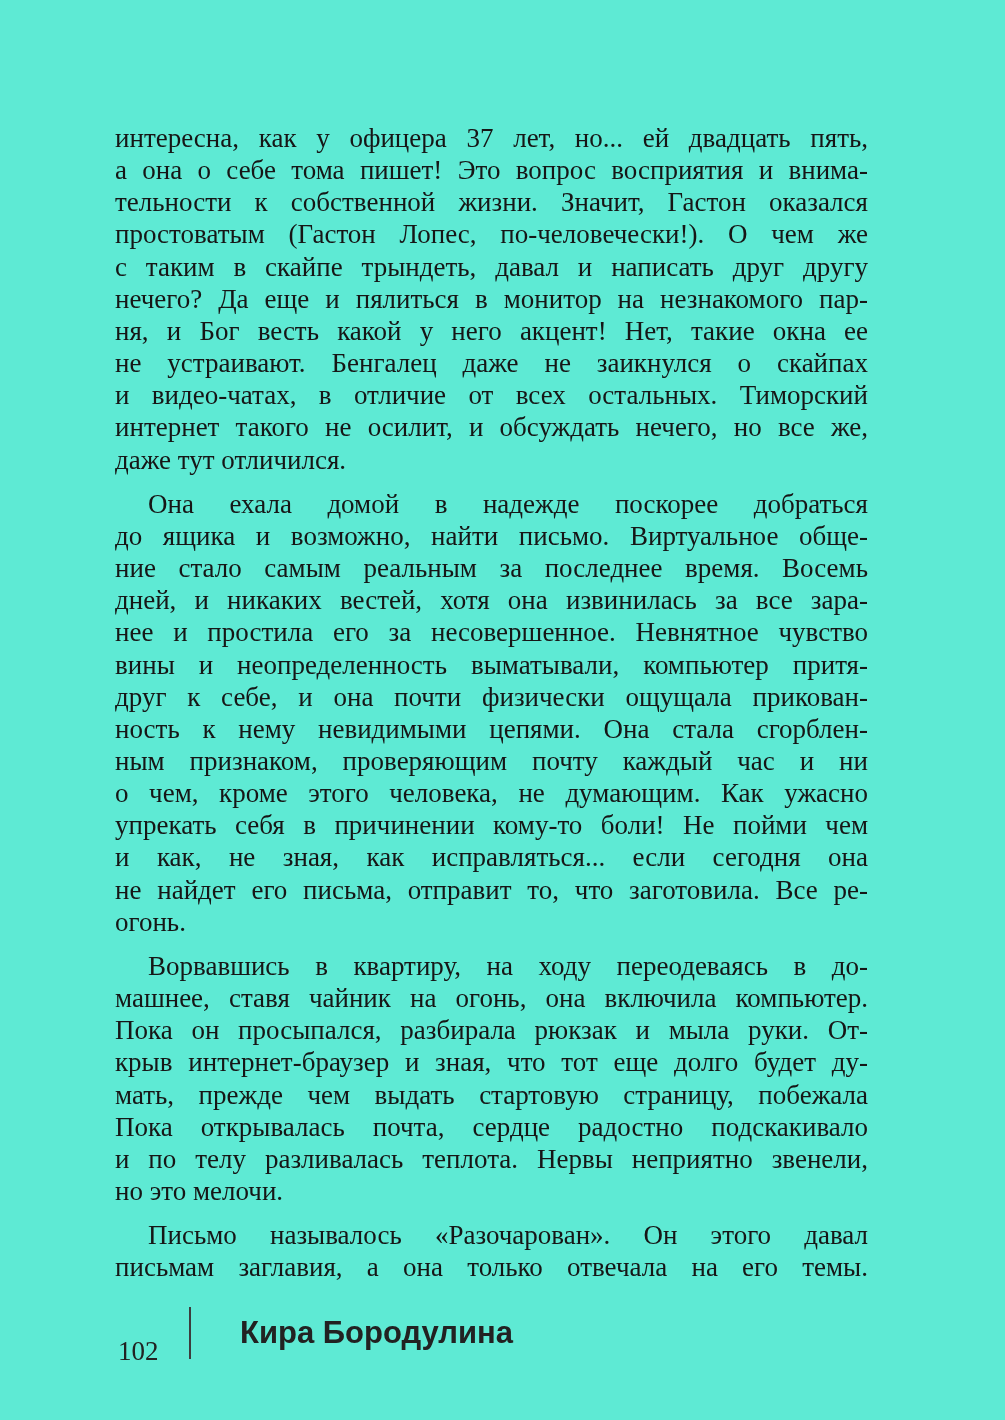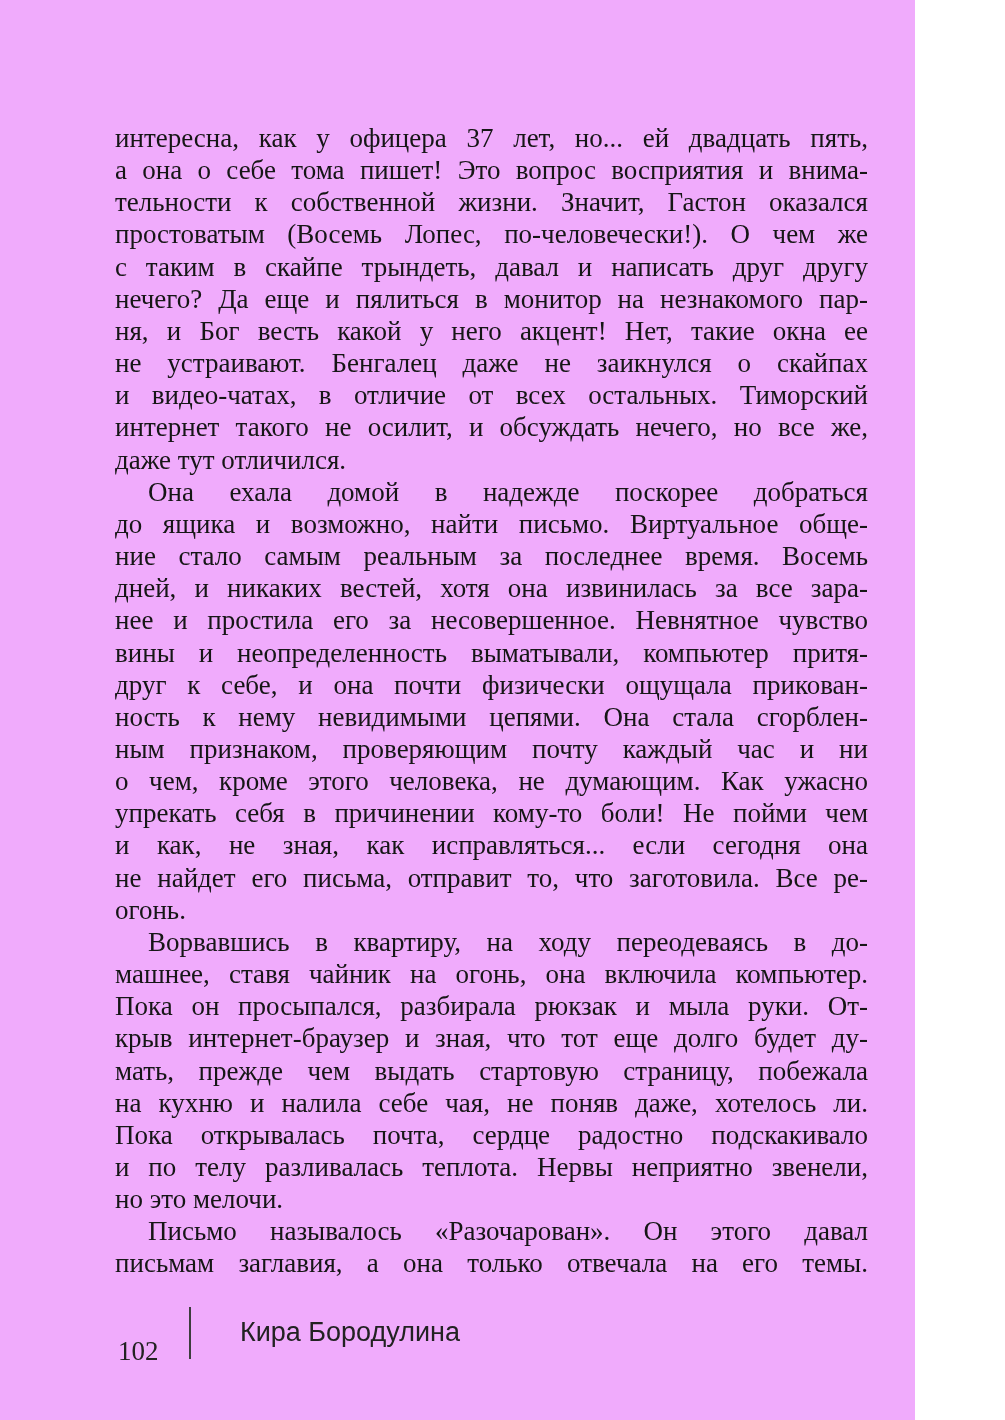--- a/index.html
+++ b/index.html
@@ -2,23 +2,23 @@
 <html lang="ru"><head>
 <meta charset="utf-8">
 <style>
   html, body {
     margin: 0;
     padding: 0;
     background: #ffffff;
   }
   .page {
     position: relative;
-    width: 915px;
+    width: 1005px;
     height: 1420px;
-    background: #f0abfc;
+    background: #5eead4;
     overflow: hidden;
   }
   .text-block {
     position: absolute;
     left: 115px;
     top: 122px;
     width: 753px;
     color: #161616;
     font-family: "Liberation Serif", "DejaVu Serif", serif;
     font-size: 27px;
@@ -27,20 +27,21 @@
   .line {
     text-align: justify;
     text-align-last: justify;
     text-justify: inter-word;
   }
   .line.para-end {
     text-align-last: left;
   }
   .line.indent {
     text-indent: 33px;
+    margin-top: 12px;
   }
   .footer {
     position: absolute;
     left: 0;
     top: 0;
     width: 1005px;
     height: 1420px;
     pointer-events: none;
   }
   .page-number {
@@ -58,35 +59,36 @@
     top: 1307px;
     width: 2px;
     height: 52px;
     background: #3d3d3d;
   }
   .author-name {
     position: absolute;
     left: 240px;
     top: 1319px;
     font-family: "Liberation Sans", "DejaVu Sans", sans-serif;
-    font-size: 27px;
+    font-size: 31px;
     line-height: 27px;
     color: #222222;
+    font-weight: bold;
   }
 </style>
 </head>
 <body>
 
 <div class="page">
 
   <div class="text-block">
       <div class="line">интересна, как у офицера 37 лет, но... ей двадцать пять,</div>
       <div class="line">а она о себе тома пишет! Это вопрос восприятия и внима-</div>
       <div class="line">тельности к собственной жизни. Значит, Гастон оказался</div>
-      <div class="line">простоватым (Восемь Лопес, по-человечески!). О чем же</div>
+      <div class="line">простоватым (Гастон Лопес, по-человечески!). О чем же</div>
       <div class="line">с таким в скайпе трындеть, давал и написать друг другу</div>
       <div class="line">нечего? Да еще и пялиться в монитор на незнакомого пар-</div>
       <div class="line">ня, и Бог весть какой у него акцент! Нет, такие окна ее</div>
       <div class="line">не устраивают. Бенгалец даже не заикнулся о скайпах</div>
       <div class="line">и видео-чатах, в отличие от всех остальных. Тиморский</div>
       <div class="line">интернет такого не осилит, и обсуждать нечего, но все же,</div>
       <div class="line para-end">даже тут отличился.</div>
       <div class="line indent">Она ехала домой в надежде поскорее добраться</div>
       <div class="line">до ящика и возможно, найти письмо. Виртуальное обще-</div>
       <div class="line">ние стало самым реальным за последнее время. Восемь</div>
@@ -99,21 +101,20 @@
       <div class="line">о чем, кроме этого человека, не думающим. Как ужасно</div>
       <div class="line">упрекать себя в причинении кому-то боли! Не пойми чем</div>
       <div class="line">и как, не зная, как исправляться... если сегодня она</div>
       <div class="line">не найдет его письма, отправит то, что заготовила. Все ре-</div>
       <div class="line para-end">огонь.</div>
       <div class="line indent">Ворвавшись в квартиру, на ходу переодеваясь в до-</div>
       <div class="line">машнее, ставя чайник на огонь, она включила компьютер.</div>
       <div class="line">Пока он просыпался, разбирала рюкзак и мыла руки. От-</div>
       <div class="line">крыв интернет-браузер и зная, что тот еще долго будет ду-</div>
       <div class="line">мать, прежде чем выдать стартовую страницу, побежала</div>
-      <div class="line">на кухню и налила себе чая, не поняв даже, хотелось ли.</div>
       <div class="line">Пока открывалась почта, сердце радостно подскакивало</div>
       <div class="line">и по телу разливалась теплота. Нервы неприятно звенели,</div>
       <div class="line para-end">но это мелочи.</div>
       <div class="line indent">Письмо называлось «Разочарован». Он этого давал</div>
       <div class="line">письмам заглавия, а она только отвечала на его темы.</div>
     </div>
 
   <div class="footer">
     <div class="page-number">102</div>
     <div class="footer-divider"></div>

